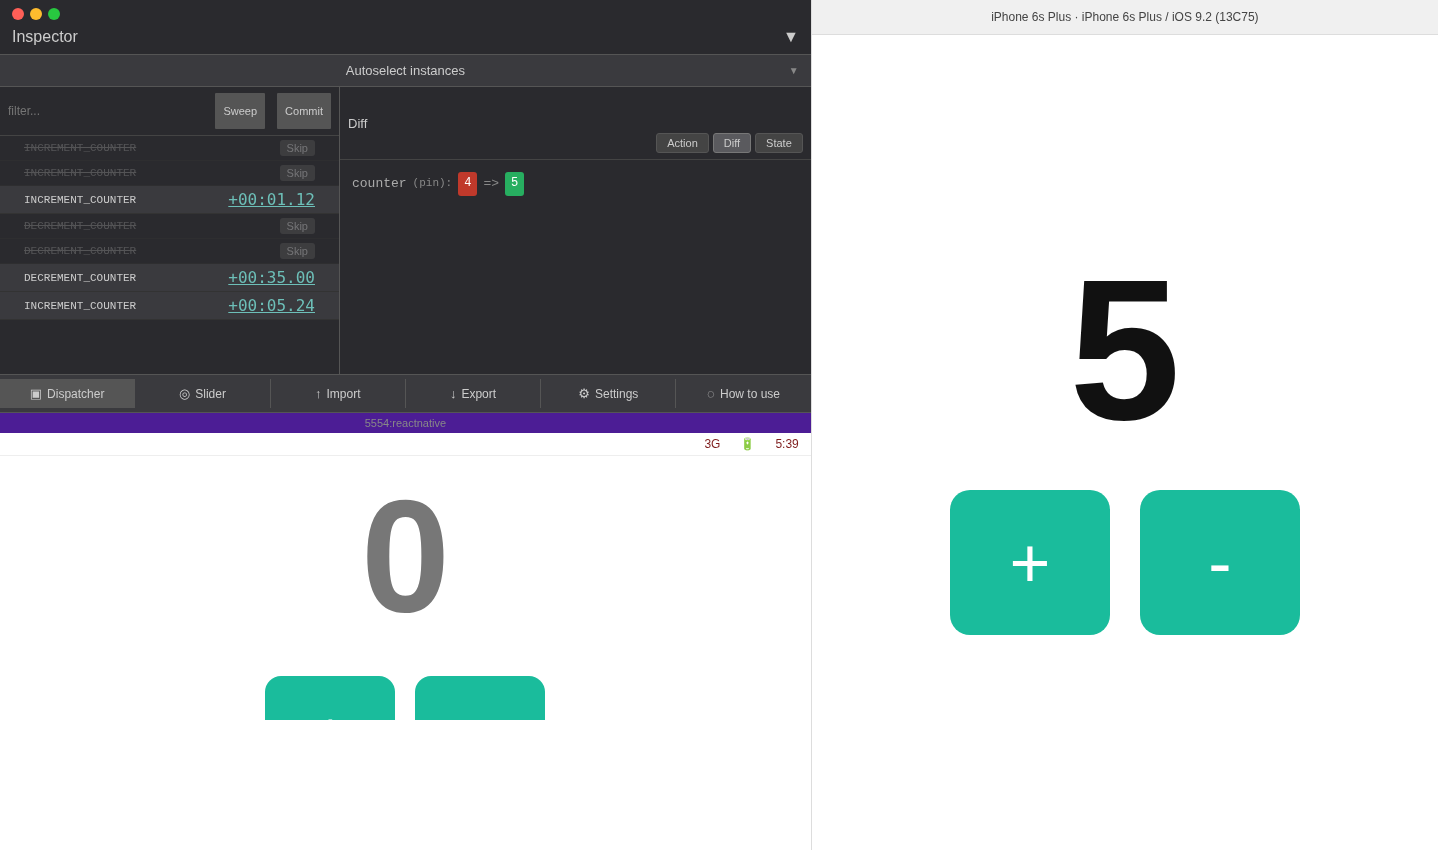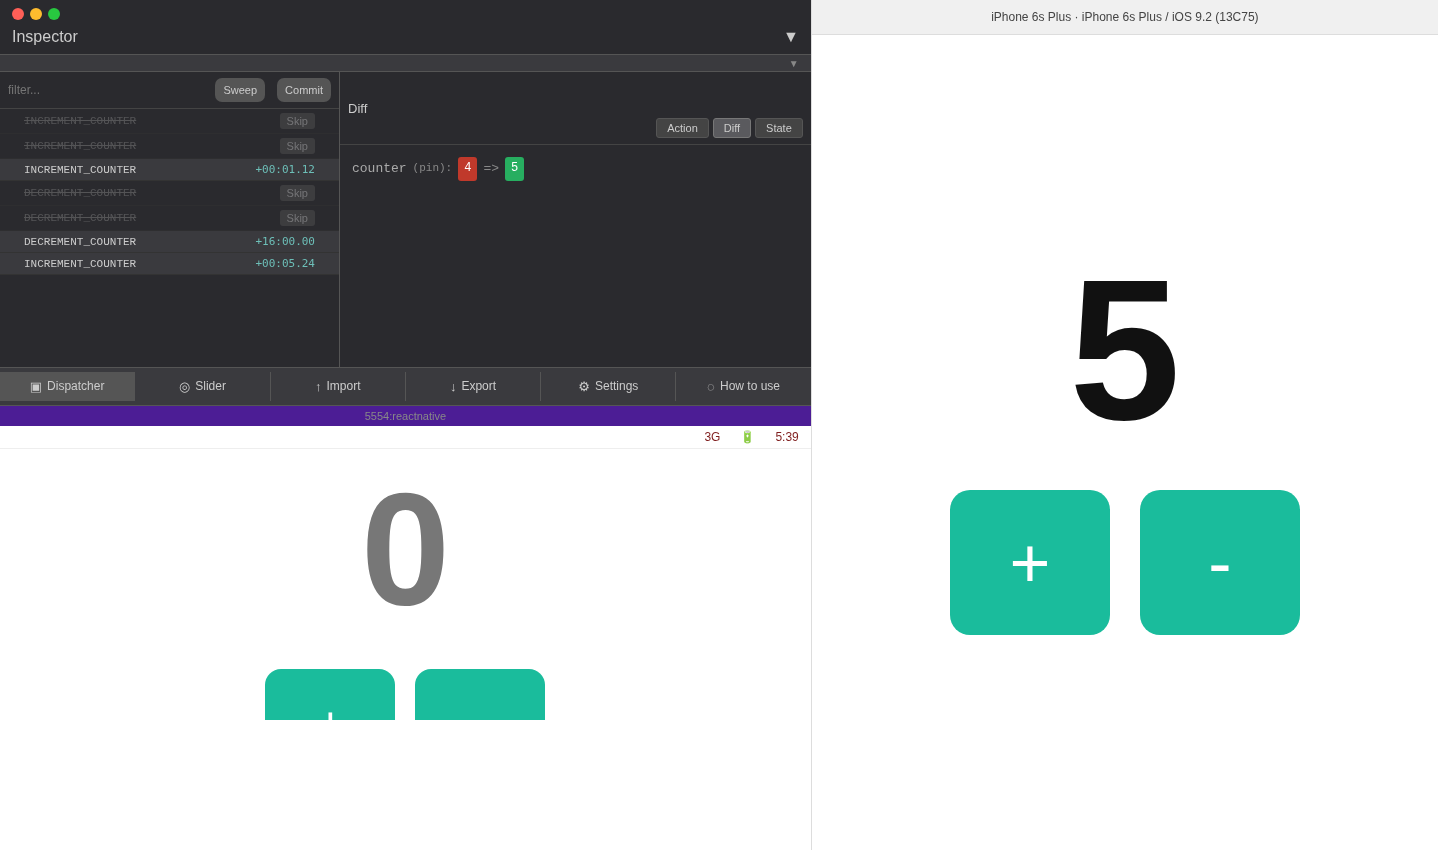--- a/index.html
+++ b/index.html
@@ -90,23 +90,23 @@
       background: transparent;
       border: none;
       outline: none;
       color: #aaa;
       font-size: 12px;
     }
     .filter-btn {
       background: #555;
       border: none;
       color: #ccc;
-      padding: 6px 8px;
+      padding: 12px 8px;
       font-size: 11px;
-      border-radius: 7px;
+      border-radius: 1px;
       cursor: pointer;
     }
 
     .action-item {
       display: flex;
       align-items: center;
       justify-content: space-between;
       padding: 4px 24px;
       border-bottom: 1px solid #333;
     }
@@ -120,22 +120,23 @@
       color: #ccc;
       font-size: 11px;
       font-family: 'Courier New', monospace;
     }
     .action-item.skipped .action-name {
       text-decoration: line-through;
       color: #888;
     }
     .action-time {
       color: #6dbfb8;
-      font-size: 11px;
+      font-size: 16px;
       font-family: monospace;
+      text-decoration: underline;
     }
     .skip-btn {
       background: #555;
       border: none;
       color: #ccc;
       padding: 2px 7px;
       font-size: 11px;
       border-radius: 3px;
       cursor: pointer;
     }
@@ -382,20 +383,21 @@
     <div class="traffic-light tl-yellow"></div>
     <div class="traffic-light tl-green"></div>
   </div>
 
   <div id="inspector-header">
     <span>Inspector</span>
     <span>▼</span>
   </div>
 
   <div id="autoselect-header">
+    <span id="autoselect-title">Autoselect instances</span>
     <span id="autoselect-dropdown">▼</span>
   </div>
 
   <div id="inspector-body">
 
     <div id="action-list">
       <div id="filter-bar">
         <input id="filter-input" type="text" class="" placeholder="filter..." style="">
         <button class="filter-btn">Sweep</button>
         <button class="filter-btn">Commit</button>
@@ -417,21 +419,21 @@
           <div class="action-item skipped">
             <span class="action-name">DECREMENT_COUNTER</span>
             <button class="skip-btn">Skip</button>
           </div>
           <div class="action-item skipped">
             <span class="action-name">DECREMENT_COUNTER</span>
             <button class="skip-btn">Skip</button>
           </div>
           <div class="action-item active">
             <span class="action-name">DECREMENT_COUNTER</span>
-            <span class="action-time">+16:00.00</span>
+            <span class="action-time">+00:35.00</span>
           </div>
           <div class="action-item active">
             <span class="action-name">INCREMENT_COUNTER</span>
             <span class="action-time">+00:05.24</span>
           </div>
         </div>
     </div>
 
     <div id="diff-panel">
       <div id="diff-tabs">

